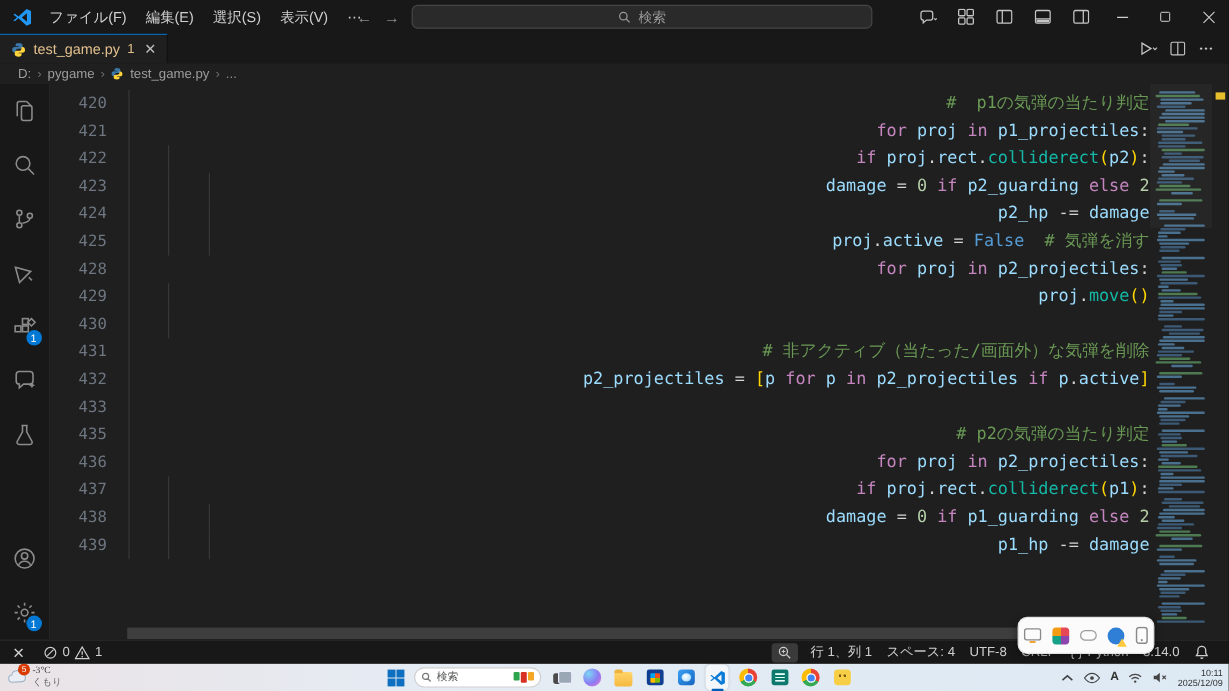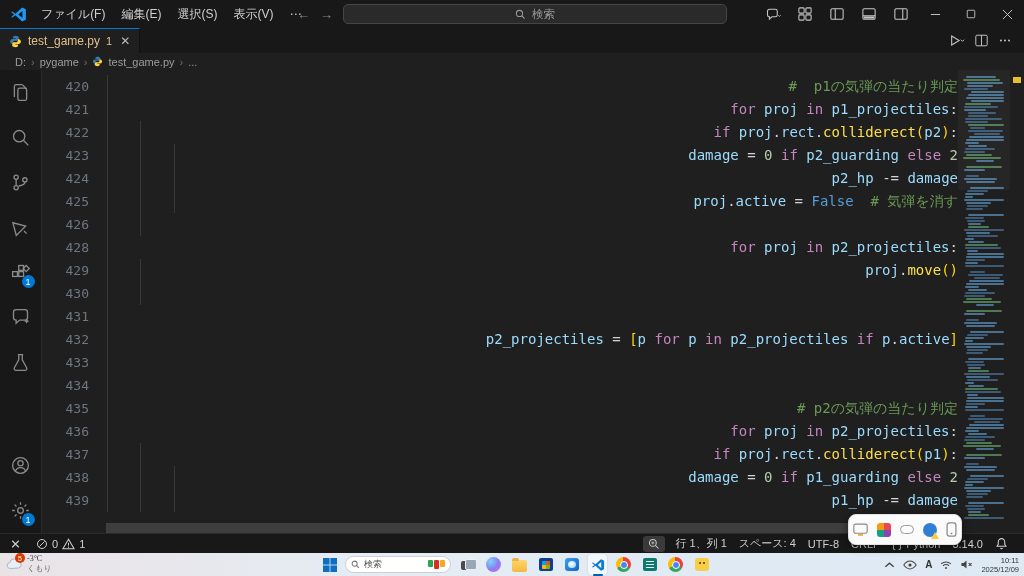--- a/index.html
+++ b/index.html
@@ -44,21 +44,21 @@
 
   
   .editor{flex:1;position:relative;padding-top:5px;overflow:hidden;background:#1f1f1f;}
   .line{display:flex;height:23px;line-height:23px;font-family:"DejaVu Sans Mono","Liberation Mono",monospace;font-size:14px;white-space:pre;}
   .ln{width:64px;flex:none;text-align:right;padding-right:17px;color:#6e7681;font-size:13px;}
   .lc{position:relative;flex:1;text-align:right;}
   .guide{position:absolute;top:0;bottom:0;width:1px;background:#373737;}
   .tk-c{color:#6a9955;}
   .tk-k{color:#c586c0;}
   .tk-v{color:#9cdcfe;}
-  .tk-f{color:#fde047;}
+  .tk-f{color:#14b8a6;}
   .tk-n{color:#b5cea8;}
   .tk-b{color:#569cd6;}
   .tk-w{color:#d4d4d4;}
   .tk-y{color:#ffd700;}
   .hscroll{position:absolute;left:64px;right:0;bottom:0;height:10px;background:rgba(121,121,121,0.35);}
 
   .minimap{width:52px;flex:none;background:#1f1f1f;padding-top:5px;position:relative;overflow:hidden;}
   .mm-row{height:2px;margin-top:1px;border-radius:1px;}
   .mm-slider{position:absolute;top:0;left:0;right:0;height:120px;background:rgba(255,255,255,0.035);}
   .ruler{width:14px;flex:none;background:#1f1f1f;position:relative;}
@@ -309,28 +309,26 @@
     </div>
 
     <div class="editor">
       <div id="code">
           <div class="line"><span class="ln">420</span><span class="lc"><span class="guide" style="left: 0.5px;"></span>    <span class="tk-c">#  p1の気弾の当たり判定</span></span></div>
           <div class="line"><span class="ln">421</span><span class="lc"><span class="guide" style="left: 0.5px;"></span>    <span class="tk-k">for</span><span class="tk-w"> </span><span class="tk-v">proj</span><span class="tk-w"> </span><span class="tk-k">in</span><span class="tk-w"> </span><span class="tk-v">p1_projectiles</span><span class="tk-w">:</span></span></div>
           <div class="line"><span class="ln">422</span><span class="lc"><span class="guide" style="left: 0.5px;"></span><span class="guide" style="left: 34.22px;"></span>        <span class="tk-k">if</span><span class="tk-w"> </span><span class="tk-v">proj</span><span class="tk-w">.</span><span class="tk-v">rect</span><span class="tk-w">.</span><span class="tk-f">colliderect</span><span class="tk-y">(</span><span class="tk-v">p2</span><span class="tk-y">)</span><span class="tk-w">:</span></span></div>
           <div class="line"><span class="ln">423</span><span class="lc"><span class="guide" style="left: 0.5px;"></span><span class="guide" style="left: 34.22px;"></span><span class="guide" style="left: 67.94px;"></span>            <span class="tk-v">damage</span><span class="tk-w"> = </span><span class="tk-n">0</span><span class="tk-w"> </span><span class="tk-k">if</span><span class="tk-w"> </span><span class="tk-v">p2_guarding</span><span class="tk-w"> </span><span class="tk-k">else</span><span class="tk-w"> </span><span class="tk-n">2</span></span></div>
           <div class="line"><span class="ln">424</span><span class="lc"><span class="guide" style="left: 0.5px;"></span><span class="guide" style="left: 34.22px;"></span><span class="guide" style="left: 67.94px;"></span>            <span class="tk-v">p2_hp</span><span class="tk-w"> -= </span><span class="tk-v">damage</span></span></div>
           <div class="line"><span class="ln">425</span><span class="lc"><span class="guide" style="left: 0.5px;"></span><span class="guide" style="left: 34.22px;"></span><span class="guide" style="left: 67.94px;"></span>            <span class="tk-v">proj</span><span class="tk-w">.</span><span class="tk-v">active</span><span class="tk-w"> = </span><span class="tk-b">False</span><span class="tk-w">  </span><span class="tk-c"># 気弾を消す</span></span></div>
-          <div class="line"><span class="ln">426</span><span class="lc"><span class="guide" style="left: 0.5px;"></span><span class="guide" style="left: 34.22px;"></span></span></div>
           <div class="line"><span class="ln">428</span><span class="lc"><span class="guide" style="left: 0.5px;"></span>    <span class="tk-k">for</span><span class="tk-w"> </span><span class="tk-v">proj</span><span class="tk-w"> </span><span class="tk-k">in</span><span class="tk-w"> </span><span class="tk-v">p2_projectiles</span><span class="tk-w">:</span></span></div>
           <div class="line"><span class="ln">429</span><span class="lc"><span class="guide" style="left: 0.5px;"></span><span class="guide" style="left: 34.22px;"></span>        <span class="tk-v">proj</span><span class="tk-w">.</span><span class="tk-f">move</span><span class="tk-y">(</span><span class="tk-y">)</span></span></div>
           <div class="line"><span class="ln">430</span><span class="lc"><span class="guide" style="left: 0.5px;"></span><span class="guide" style="left: 34.22px;"></span></span></div>
-          <div class="line"><span class="ln">431</span><span class="lc"><span class="guide" style="left: 0.5px;"></span>     </span></div>
+          <div class="line"><span class="ln">431</span><span class="lc"><span class="guide" style="left: 0.5px;"></span>     <span class="tk-c"># 非アクティブ（当たった/画面外）な気弾を削除</span></span></div>
           <div class="line"><span class="ln">432</span><span class="lc"><span class="guide" style="left: 0.5px;"></span>    <span class="tk-v">p2_projectiles</span><span class="tk-w"> = </span><span class="tk-y">[</span><span class="tk-v">p</span><span class="tk-w"> </span><span class="tk-k">for</span><span class="tk-w"> </span><span class="tk-v">p</span><span class="tk-w"> </span><span class="tk-k">in</span><span class="tk-w"> </span><span class="tk-v">p2_projectiles</span><span class="tk-w"> </span><span class="tk-k">if</span><span class="tk-w"> </span><span class="tk-v">p</span><span class="tk-w">.</span><span class="tk-v">active</span><span class="tk-y">]</span></span></div>
           <div class="line"><span class="ln">433</span><span class="lc"><span class="guide" style="left: 0.5px;"></span></span></div>
-          <div class="line"><span class="ln">434</span><span class="lc"><span class="guide" style="left: 0.5px;"></span></span></div>
           <div class="line"><span class="ln">435</span><span class="lc"><span class="guide" style="left: 0.5px;"></span>    <span class="tk-c"># p2の気弾の当たり判定</span></span></div>
           <div class="line"><span class="ln">436</span><span class="lc"><span class="guide" style="left: 0.5px;"></span>    <span class="tk-k">for</span><span class="tk-w"> </span><span class="tk-v">proj</span><span class="tk-w"> </span><span class="tk-k">in</span><span class="tk-w"> </span><span class="tk-v">p2_projectiles</span><span class="tk-w">:</span></span></div>
           <div class="line"><span class="ln">437</span><span class="lc"><span class="guide" style="left: 0.5px;"></span><span class="guide" style="left: 34.22px;"></span>        <span class="tk-k">if</span><span class="tk-w"> </span><span class="tk-v">proj</span><span class="tk-w">.</span><span class="tk-v">rect</span><span class="tk-w">.</span><span class="tk-f">colliderect</span><span class="tk-y">(</span><span class="tk-v">p1</span><span class="tk-y">)</span><span class="tk-w">:</span></span></div>
           <div class="line"><span class="ln">438</span><span class="lc"><span class="guide" style="left: 0.5px;"></span><span class="guide" style="left: 34.22px;"></span><span class="guide" style="left: 67.94px;"></span>            <span class="tk-v">damage</span><span class="tk-w"> = </span><span class="tk-n">0</span><span class="tk-w"> </span><span class="tk-k">if</span><span class="tk-w"> </span><span class="tk-v">p1_guarding</span><span class="tk-w"> </span><span class="tk-k">else</span><span class="tk-w"> </span><span class="tk-n">2</span></span></div>
           <div class="line"><span class="ln">439</span><span class="lc"><span class="guide" style="left: 0.5px;"></span><span class="guide" style="left: 34.22px;"></span><span class="guide" style="left: 67.94px;"></span>            <span class="tk-v">p1_hp</span><span class="tk-w"> -= </span><span class="tk-v">damage</span></span></div>
         </div>
       <div class="hscroll"></div>
     </div>
 
     <div class="minimap" id="minimap">

